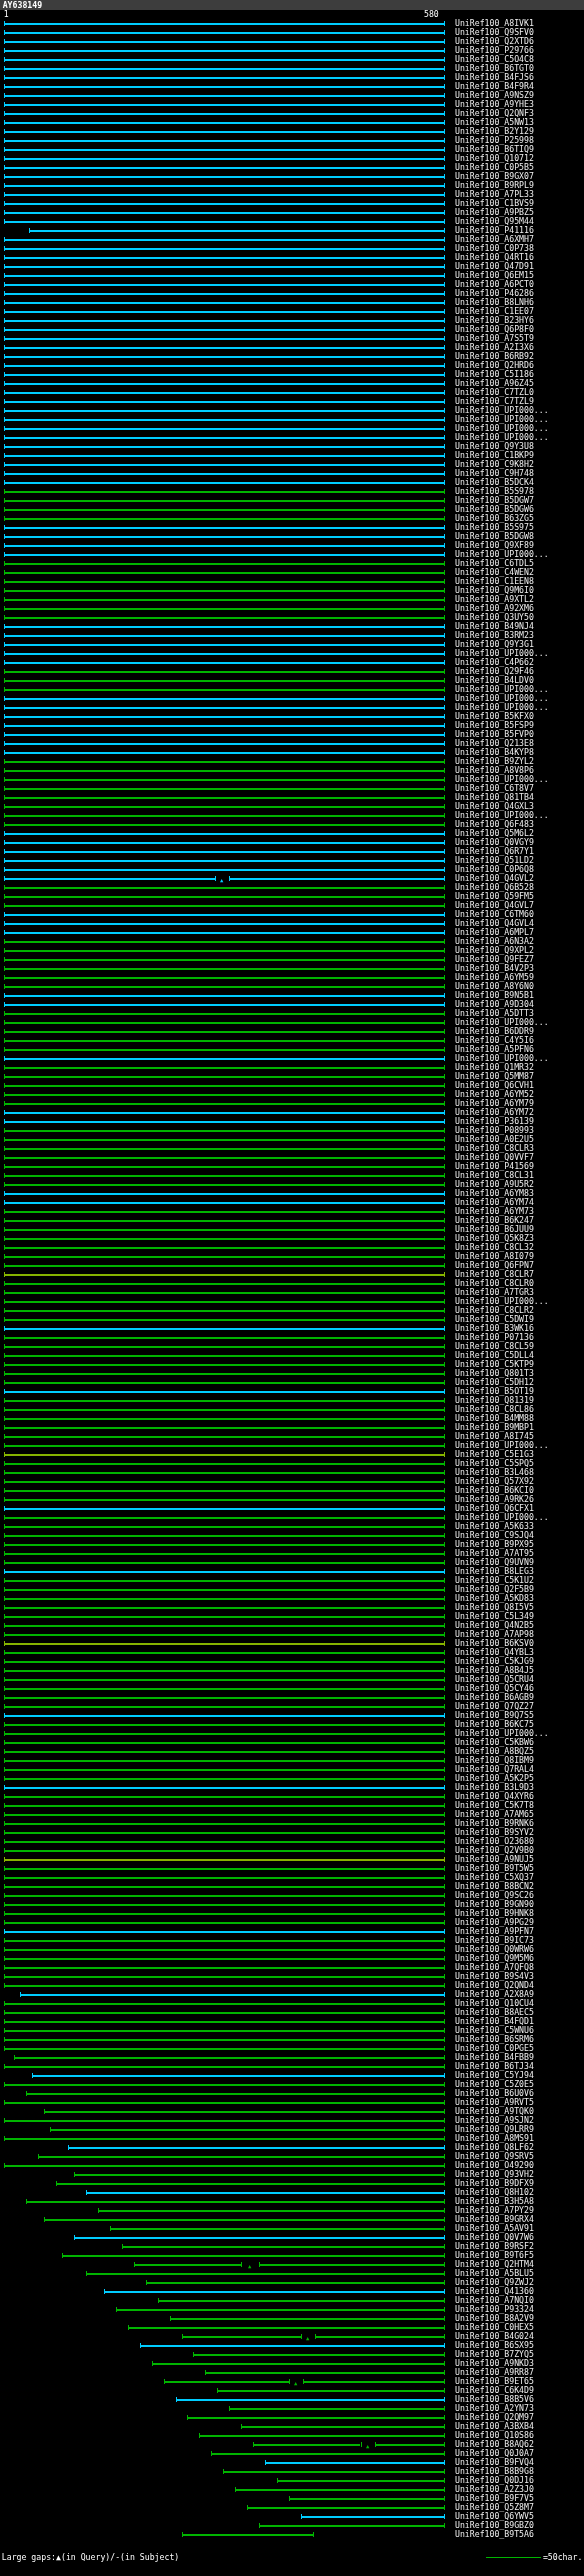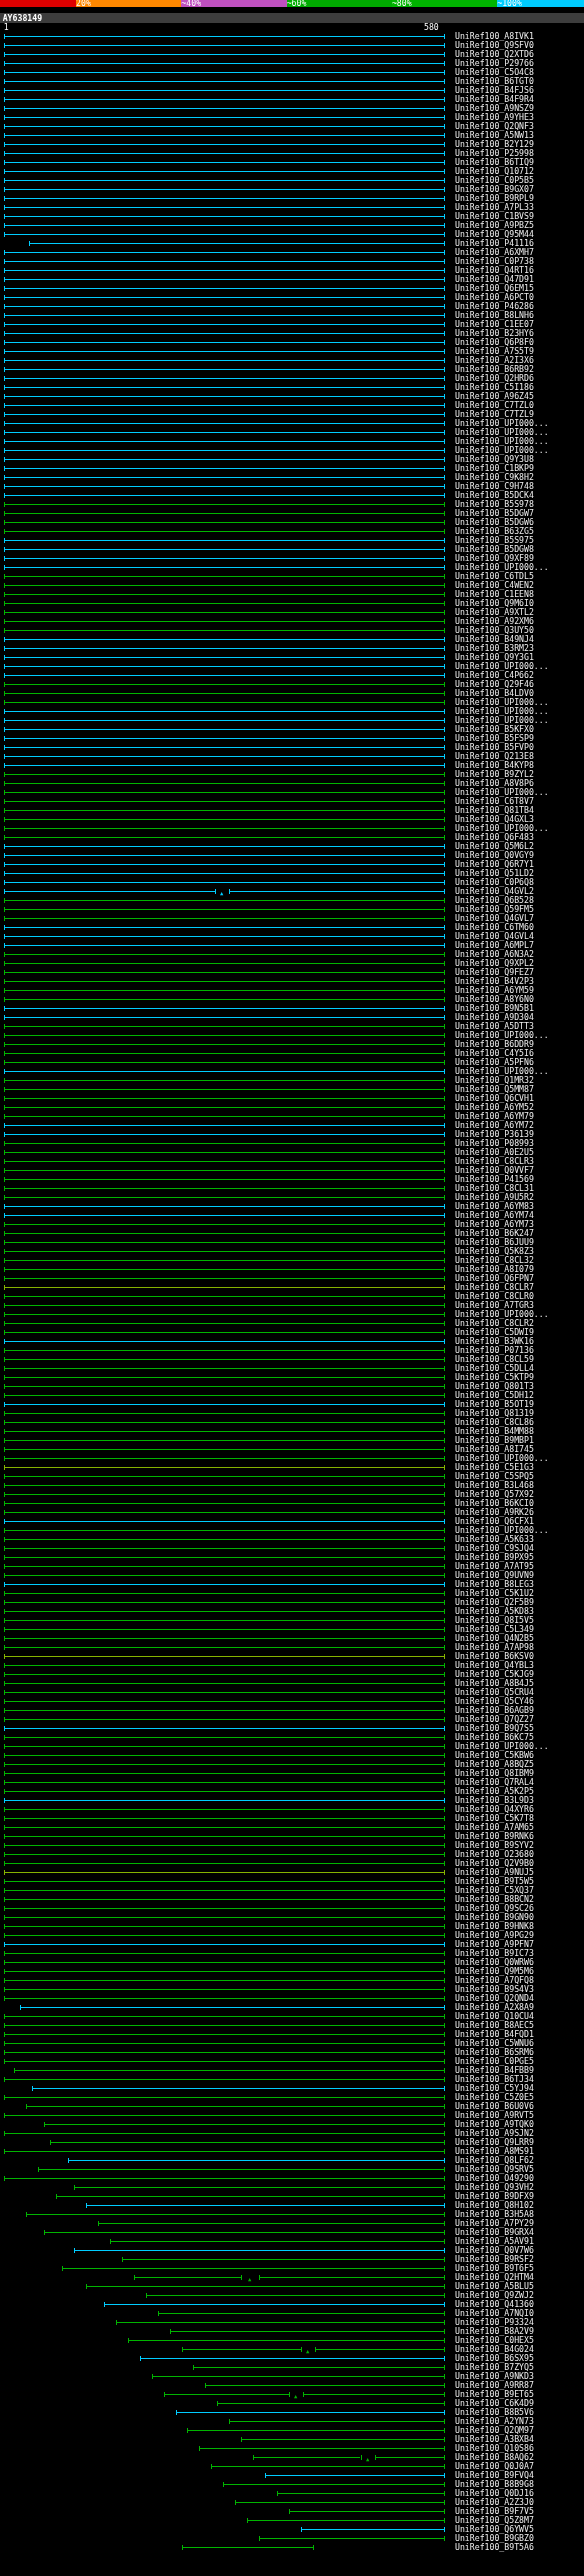--- a/index.html
+++ b/index.html
@@ -30,37 +30,20 @@
   .footer .gaps{position:absolute;left:1.8px;top:0.9px;line-height:9.1px;}
   .footer .ruler{position:absolute;right:2.7px;top:0.9px;line-height:9.1px;}
   .ruler-line{display:inline-block;width:55px;height:1.8px;background:#00b400;
               vertical-align:middle;margin-right:1.8px;}
 </style>
 </head>
 <body>
 
 <div class="screen">
 
-  <div class="scale-area">
-    <div class="scale-strip">
-        <div class="scale-seg" style="left: 0%; width: 13%; background: rgb(221, 0, 0);"></div>
-        <div class="scale-seg" style="left: 13%; width: 18%; background: rgb(255, 136, 0);"></div>
-        <div class="scale-seg" style="left: 31%; width: 18%; background: rgb(192, 80, 192);"></div>
-        <div class="scale-seg" style="left: 49%; width: 18%; background: rgb(0, 170, 0);"></div>
-        <div class="scale-seg" style="left: 67%; width: 18%; background: rgb(0, 180, 0);"></div>
-        <div class="scale-seg" style="left: 85%; width: 15%; background: rgb(0, 204, 255);"></div>
-      </div>
-    <div class="scale-labels">
-        <span class="scale-label" style="left: 13%;">20%</span>
-        <span class="scale-label" style="left: 31%;">~40%</span>
-        <span class="scale-label" style="left: 49%;">~60%</span>
-        <span class="scale-label" style="left: 67%;">~80%</span>
-        <span class="scale-label" style="left: 85%;">~100%</span>
-      </div>
-  </div>
 
   <div class="titlebar">
     <span>AY638149</span>
   </div>
 
   <div class="coords">
     <span class="cleft">1</span>
     <span class="cright">580</span>
   </div>
 
@@ -1760,15 +1743,21 @@
         <span class="rowlabel">UniRef100_B9GBZ0</span>
       </div>
       <div class="row">
         <div class="seg" style="left: 182px; width: 131px; background: rgb(0, 180, 0);"></div>
         <div class="tick" style="left: 182px; background: rgb(0, 180, 0);"></div>
         <div class="tick" style="left: 313px; background: rgb(0, 180, 0);"></div>
         <span class="rowlabel">UniRef100_B9T5A6</span>
       </div>
     </div>
 
+  <div class="footer">
+    <span class="gaps">Large gaps:▲(in Query)/-(in Subject)</span>
+    <span class="ruler">
+      <span class="ruler-line"></span><span>=50char.</span>
+    </span>
+  </div>
 
 </div>
 
 
 </body></html>

